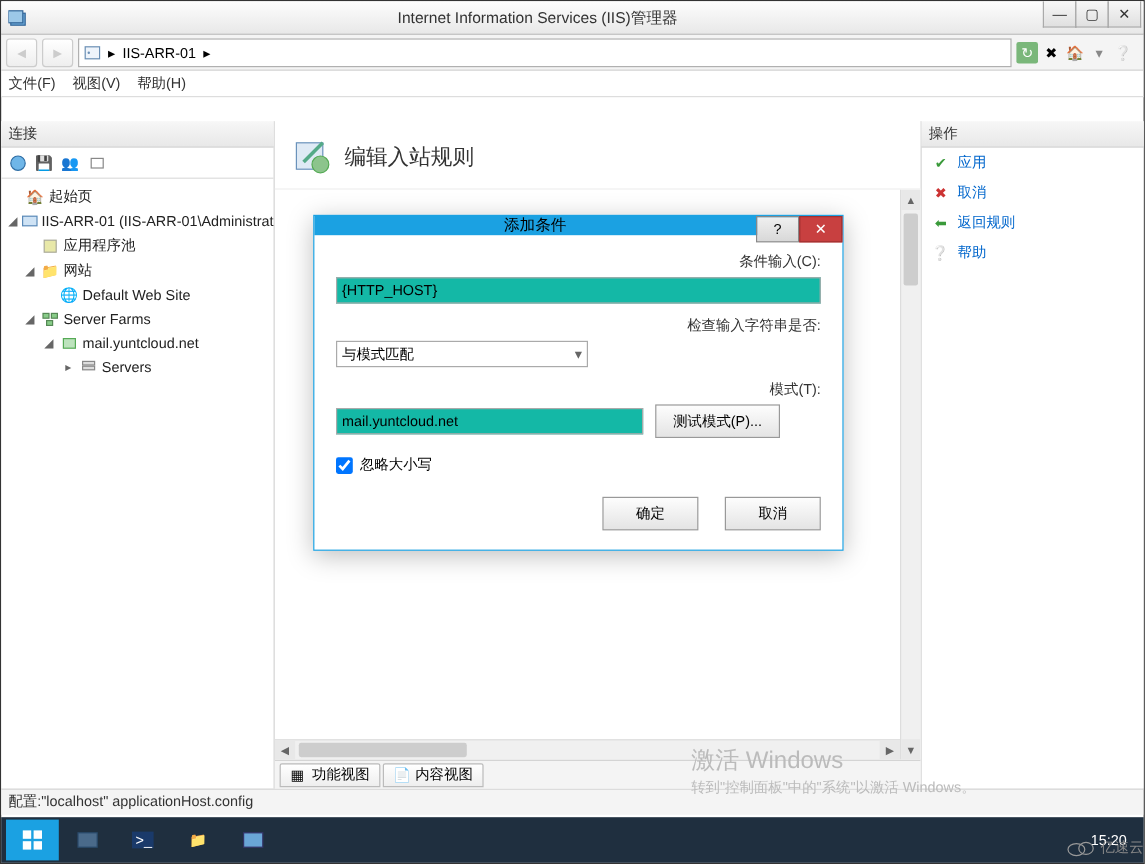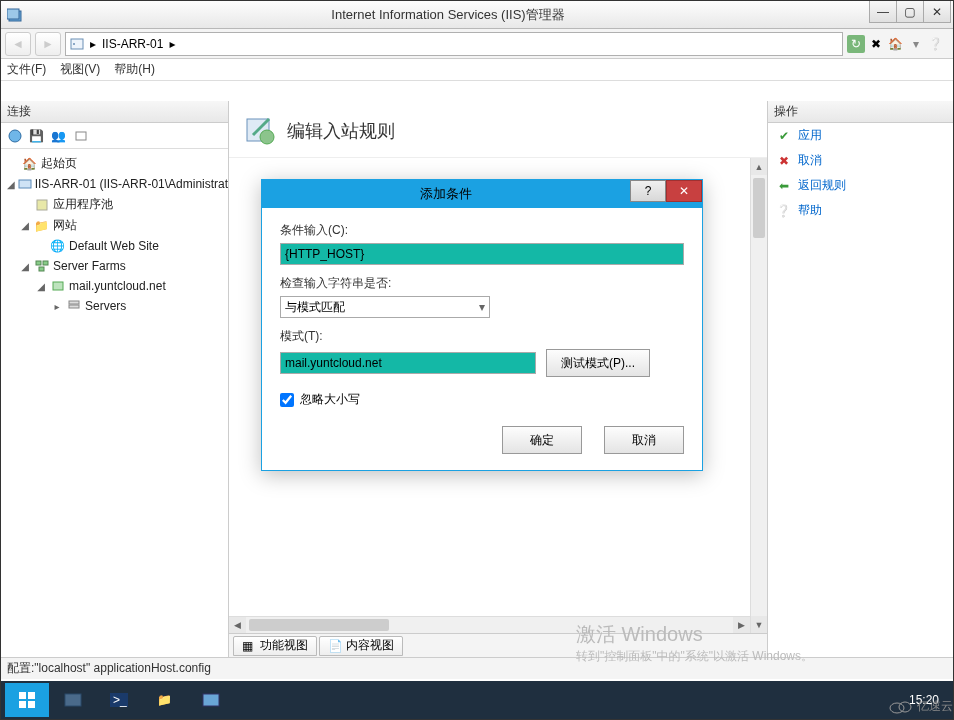--- a/index.html
+++ b/index.html
@@ -68,27 +68,27 @@
 .statusbar { height:22px; border-top:1px solid #ccc; background:#f4f4f4; display:flex; align-items:center; padding-left:6px; color:#333;}
 
 
 .taskbar { position:absolute; left:0; right:0; bottom:0; height:38px; background:#1f2f3f; display:flex; align-items:center; padding:0 4px;}
 .taskbar .tbitem{ width:44px; height:34px; display:flex; align-items:center; justify-content:center; margin-right:2px;}
 .taskbar .tbitem.start{background:#1ba1e2;}
 .taskbar .clock{ margin-left:auto; color:#fff; padding-right:10px;}
 
 
 .dialog { position:absolute; left:260px; top:178px; width:442px; background:#fff; border:1px solid #1ba1e2; box-shadow:0 4px 20px rgba(0,0,0,0.25);}
-.dlg-title { height:28px; background:#1ba1e2; display:flex; align-items:center; color:#000;}
+.dlg-title { height:16px; background:#1ba1e2; display:flex; align-items:center; color:#000;}
 .dlg-title .t { flex:1; text-align:center; font-size:13px;}
 .dlg-title .dbtns { display:flex; height:100%;}
 .dlg-title .dbtn { width:36px; height:22px; border:1px solid #888; background:linear-gradient(#f0f0f0,#d8d8d8); display:flex; align-items:center; justify-content:center; margin-top:0;}
 .dlg-title .dbtn.close{ background:#c84040; color:#fff; border-color:#a03030;}
 .dlg-body { padding:14px 18px 6px 18px;}
-.fld-label { color:#333; margin-bottom:4px; margin-top:10px;}
+.fld-label { color:#333; margin-bottom:4px; margin-top:10px;text-align:right;}
 .fld-label:first-child{margin-top:0;}
 .tinput { width:100%; height:22px; border:1px solid #aaa; padding:0 4px; background:#14b8a6;}
 .combo { width:210px; height:22px; border:1px solid #aaa; background:#fff; display:flex; align-items:center; padding:0 4px; position:relative;}
 .combo::after{content:"▾"; position:absolute; right:4px; color:#666;}
 .row-pat { display:flex; gap:10px; align-items:center;}
 .row-pat .tinput{ width:256px;}
 .btn { height:28px; padding:0 14px; border:1px solid #999; background:linear-gradient(#fdfdfd,#e4e4e4); display:inline-flex; align-items:center; justify-content:center; min-width:80px;}
 .chk { display:flex; align-items:center; gap:6px; margin-top:14px;}
 .chk input{width:14px;height:14px;}
 .dlg-foot { display:flex; justify-content:flex-end; gap:22px; padding:12px 18px 16px 18px;}

